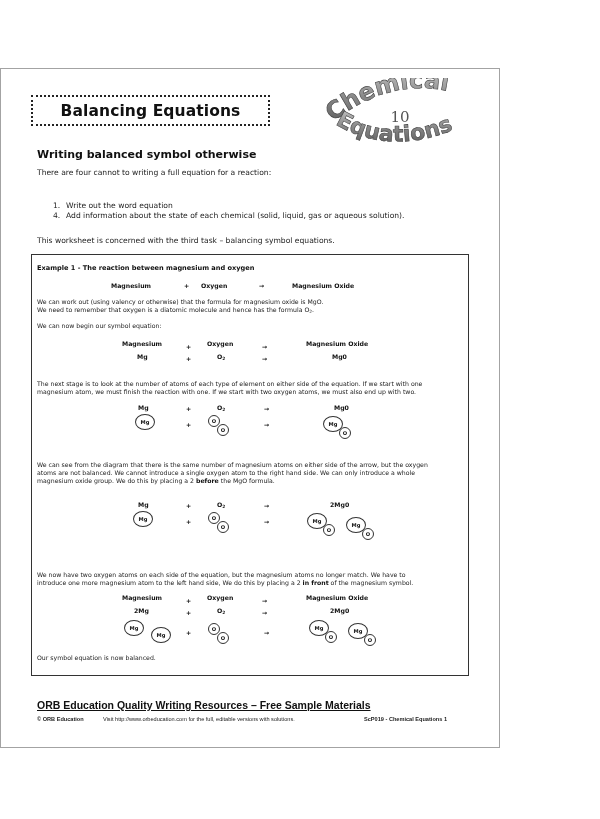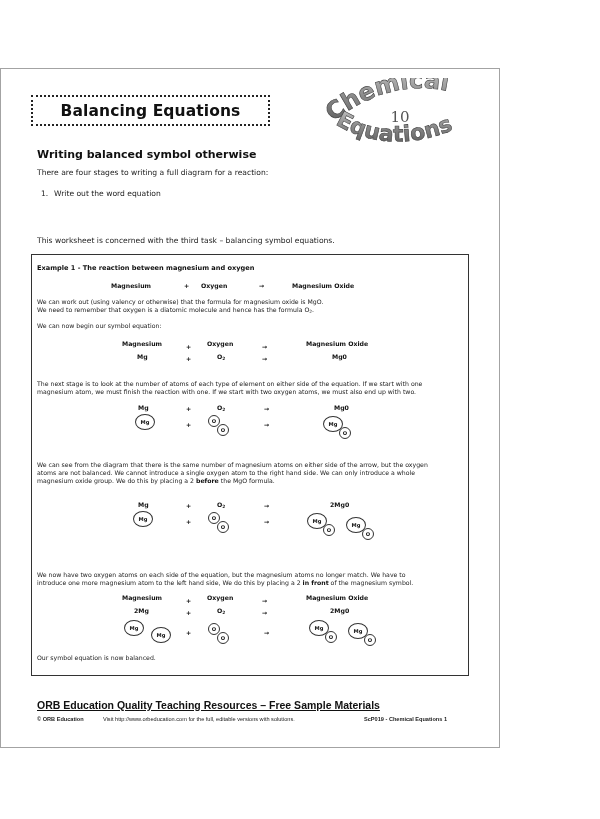--- a/index.html
+++ b/index.html
@@ -7,21 +7,21 @@
          font-family:"DejaVu Sans", sans-serif; color:#111; }
   .page { position:absolute; left:0; top:68px; width:500px; height:680px;
           border:1px solid #a3a3a3; box-sizing:border-box; }
   .abs { position:absolute; }
   .title-box { left:31px; top:95px; width:239px; height:31px; box-sizing:border-box;
                border:2px dotted #222; display:flex; align-items:center; justify-content:center;
                font-weight:bold; font-size:15.5px; letter-spacing:0.1px; }
   .logo { left:325px; top:78px; width:150px; height:72px; }
   .h2 { left:37px; top:148px; font-size:11px; font-weight:bold; }
   .p { font-size:7.6px; color:#222; white-space:nowrap; }
-  .list { left:37px; top:185px; font-size:7.6px; line-height:10.3px; color:#222; margin:4px; padding:0; list-style:none; }
+  .list { left:37px; top:185px; font-size:7.6px; line-height:10.3px; color:#222; margin:16px; padding:0; list-style:none; }
   .list li { white-space:nowrap; }
   .list .num { display:inline-block; width:13px; }
   .ex-box { left:31px; top:254px; width:438px; height:422px; box-sizing:border-box;
             border:1.6px solid #333; }
   .ex-title { left:37px; top:264px; font-size:6.6px; font-weight:bold; }
   .s { font-size:6.2px; color:#222; white-space:nowrap; }
   .b { font-weight:bold; color:#111; }
   .eq { font-size:6.2px; font-weight:bold; position:absolute; white-space:nowrap; text-align:center; }
   .atom { position:absolute; border:1px solid #333; border-radius:50%; background:#fff;
           display:flex; align-items:center; justify-content:center; font-size:5.2px; font-weight:bold; box-sizing:border-box; }
@@ -54,23 +54,24 @@
   <text font-family="DejaVu Sans, sans-serif" font-weight="bold" font-size="24" fill="url(#lg)" stroke="#444" stroke-width="0.6">
     <textPath href="#arcTop"><tspan>Chemical</tspan></textPath>
   </text>
   <text x="75" y="44" text-anchor="middle" font-family="DejaVu Serif, serif" font-size="15" fill="#555">10</text>
   <text font-family="DejaVu Sans, sans-serif" font-weight="bold" font-size="22" fill="url(#lg)" stroke="#444" stroke-width="0.6">
     <textPath href="#arcBot"><tspan>Equations</tspan></textPath>
   </text>
 </svg>
 
 <div class="abs h2">Writing balanced symbol otherwise</div>
-<div class="abs p" style="left:37px; top:168px;">There are four stages to writing a full diagram for a reaction:</div>
+<div class="abs p" style="left:37px; top:168px;">There are four cannot to writing a full equation for a reaction:</div>
 <ul class="abs list">
   <li><span class="num">1.</span><span>Write out the word equation</span></li>
+  <li><span class="num">4.</span><span>Add information about the state of each chemical (solid, liquid, gas or aqueous solution).</span></li>
 </ul>
 <div class="abs p" style="left:37px; top:236px;">This worksheet is concerned with the third task – balancing symbol equations.</div>
 
 <div class="abs ex-box"></div>
 <div class="abs ex-title">Example 1 -  The reaction between magnesium and oxygen</div>
 
 <div class="eq" style="left:111px; top:282px;">Magnesium</div>
 <div class="eq" style="left:184px; top:282px;">+</div>
 <div class="eq" style="left:201px; top:282px;">Oxygen</div>
 <div class="eq" style="left:259px; top:282px;">→</div>
@@ -150,16 +151,16 @@
 <div class="atom o" style="left:208px; top:623px;">O</div>
 <div class="atom o" style="left:217px; top:632px;">O</div>
 <div class="eq" style="left:264px; top:629px;">→</div>
 <div class="atom mg" style="left:309px; top:620px;">Mg</div>
 <div class="atom o" style="left:325px; top:631px;">O</div>
 <div class="atom mg" style="left:348px; top:623px;">Mg</div>
 <div class="atom o" style="left:364px; top:634px;">O</div>
 
 <div class="abs s" style="left:37px; top:654px;">Our symbol equation is now balanced.</div>
 
-<div class="abs footer-head">ORB Education Quality Teaching Resources – Free Sample Materials</div>
+<div class="abs footer-head">ORB Education Quality Writing Resources – Free Sample Materials</div>
 <div class="abs footer-line" style="left:37px; font-weight:bold;">© ORB Education</div>
 <div class="abs footer-line" style="left:103px;">Visit http://www.orbeducation.com for the full, editable versions with solutions.</div>
 <div class="abs footer-line" style="left:364px; font-weight:bold;">ScP019 - Chemical Equations 1</div>
 
 </body></html>

